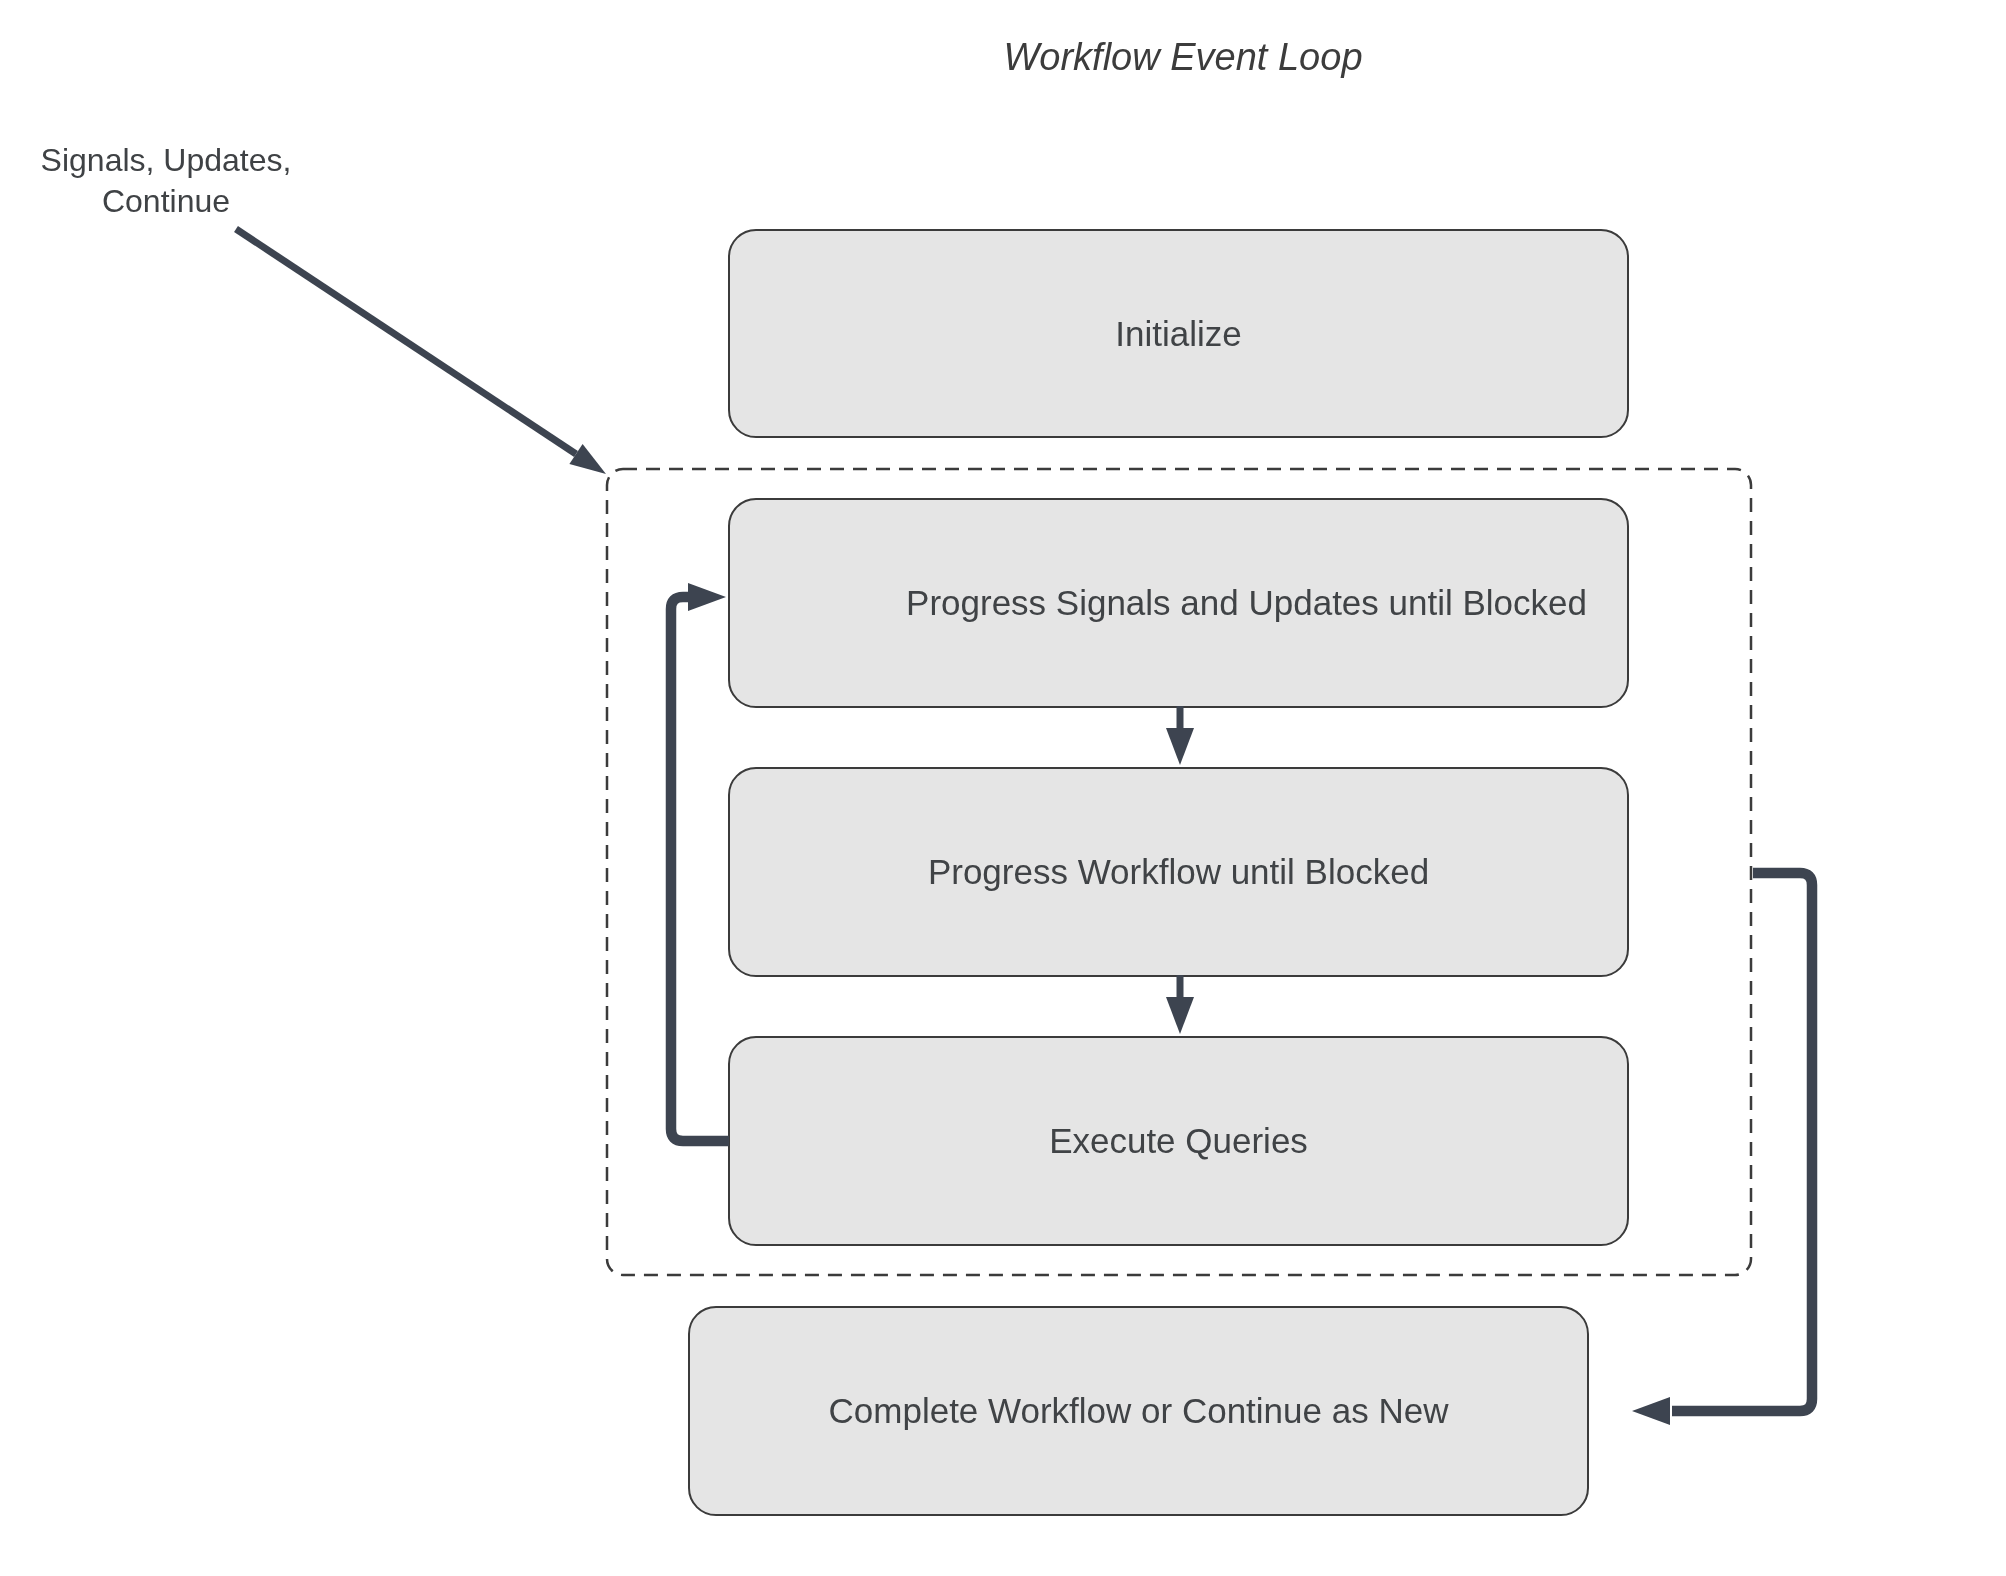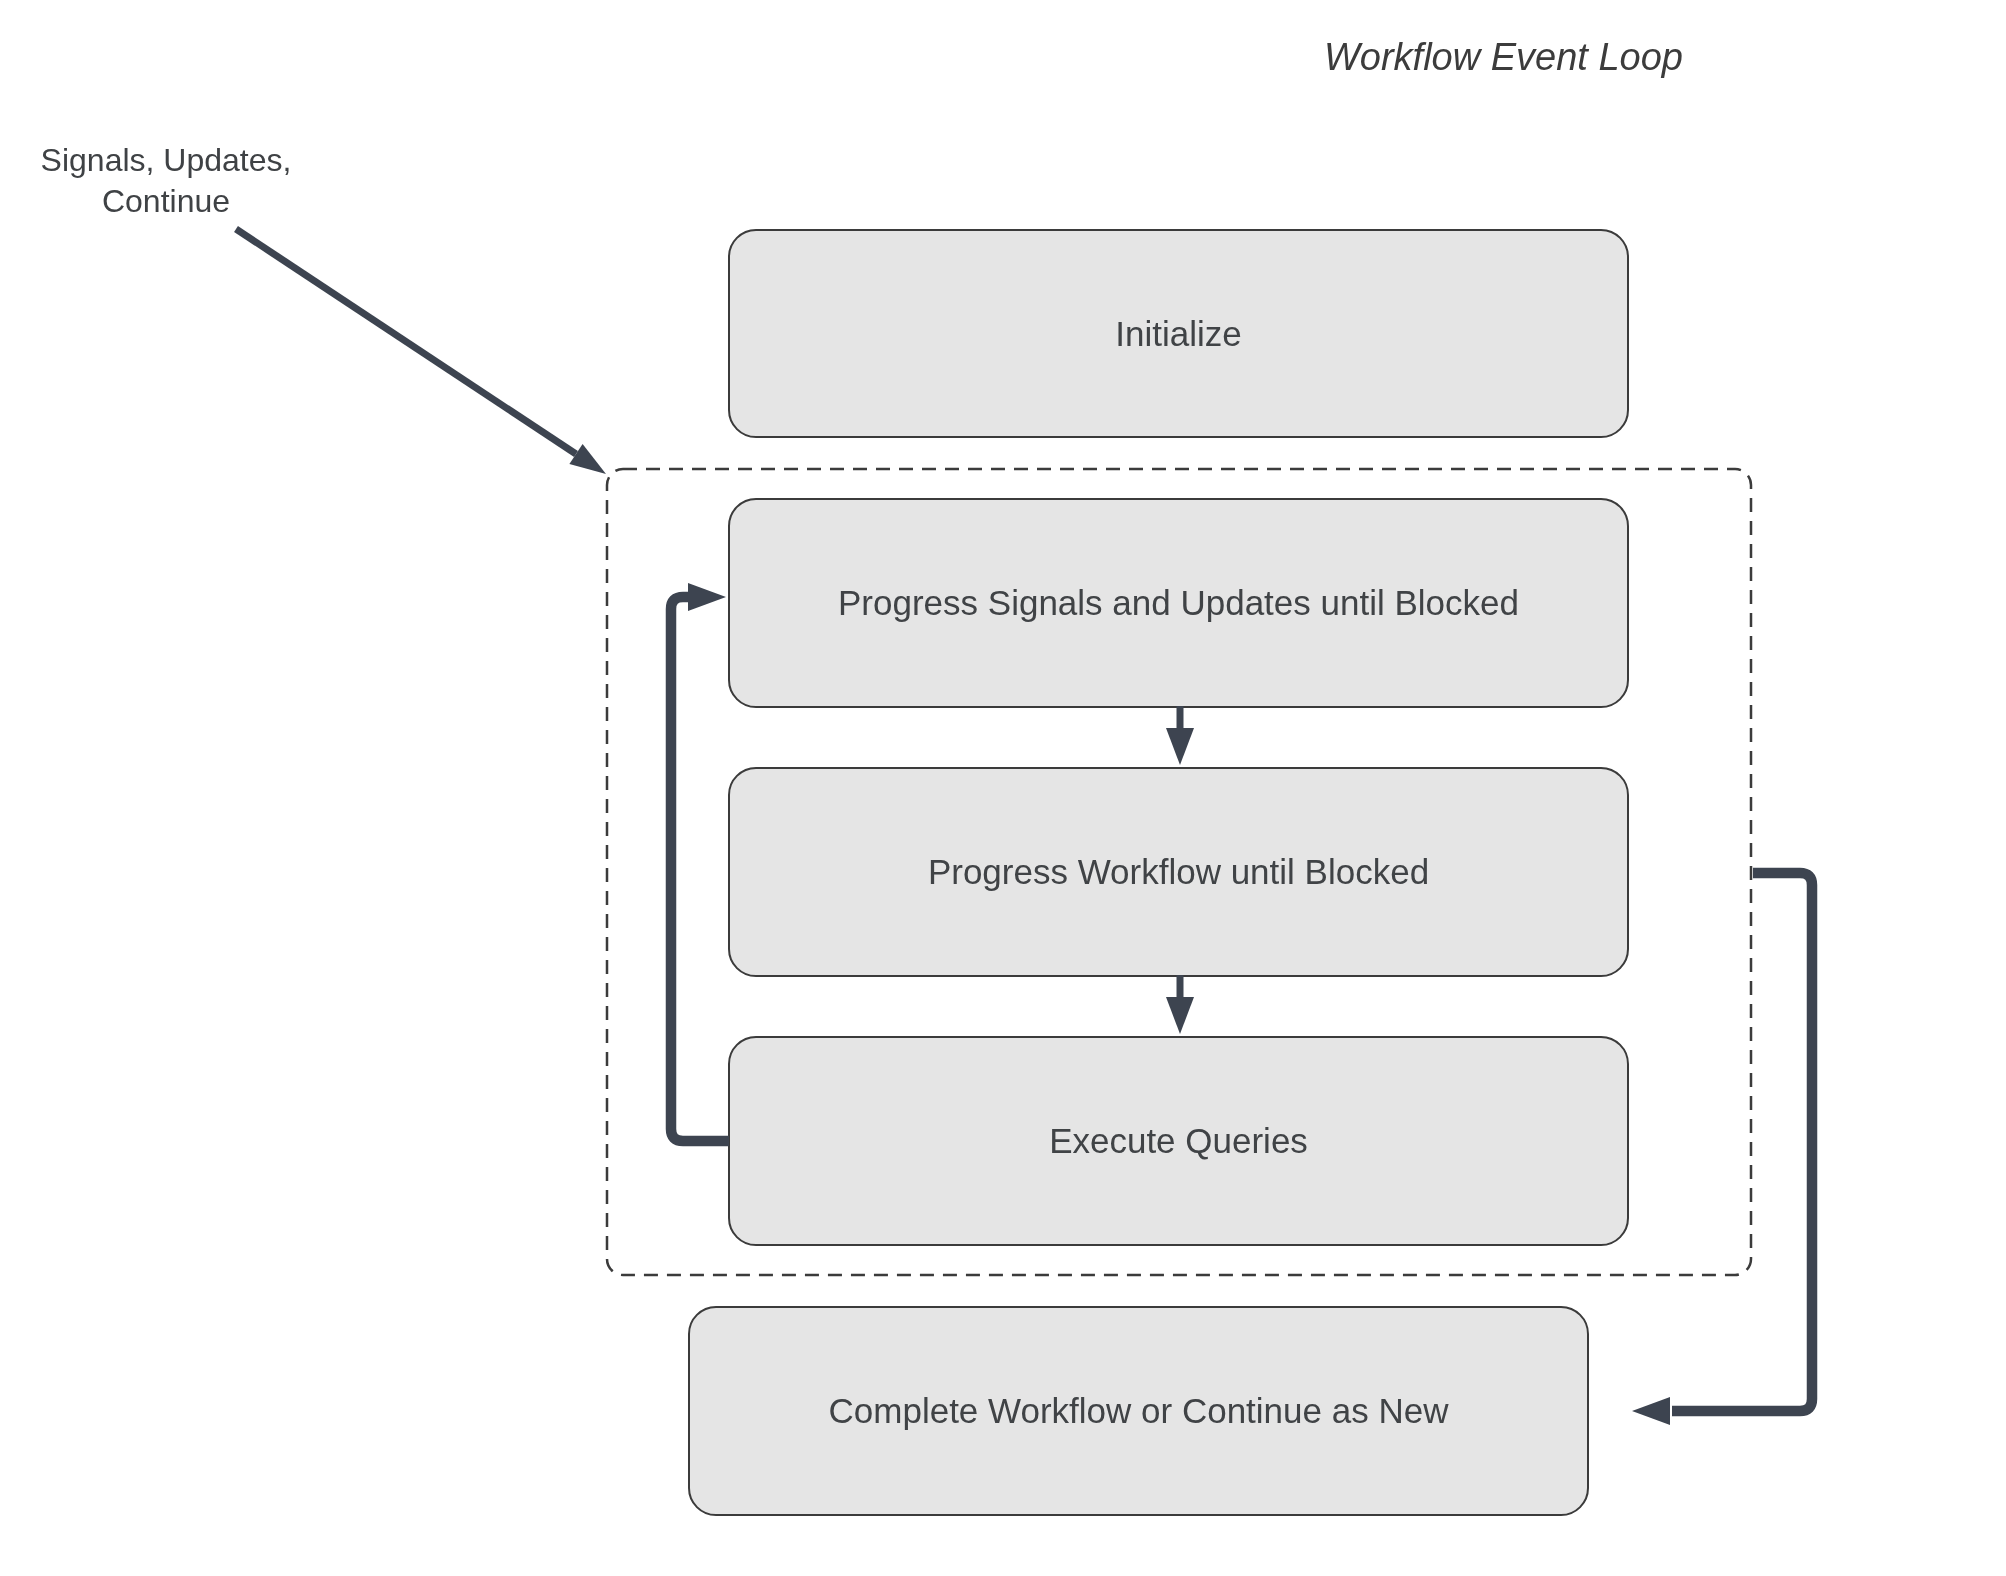--- a/index.html
+++ b/index.html
@@ -7,21 +7,21 @@
     position: relative;
     width: 2006px;
     height: 1576px;
     background: #ffffff;
     font-family: "Liberation Sans", sans-serif;
     overflow: hidden;
   }
   .title {
     position: absolute;
     left: 683px; top: 36px; width: 1000px;
-    text-align: right;
+    text-align: center;
     font-size: 38px;
     font-style: italic;
     color: #3c3c3c;
   }
   .ext-label {
     position: absolute;
     left: 6px; top: 140px; width: 320px;
     text-align: center;
     font-size: 32px;
     line-height: 41px;
@@ -40,21 +40,21 @@
     text-align: center;
     font-size: 35px;
     color: #404346;
     padding: 0 40px;
   }
   #node-initialize { left: 728px; top: 229px; height: 209px; }
   #event-loop-group {
     position: absolute;
     left: 606px; top: 468px; width: 1146px; height: 808px;
   }
-  #node-progress-signals { left: 122px; top: 30px; }
+  #node-progress-signals { left: 122px; top: 30px; justify-content: flex-end; }
   #node-progress-workflow { left: 122px; top: 299px; }
   #node-execute-queries { left: 122px; top: 568px; align-items: center; }
   #node-complete { left: 688px; top: 1306px; }
   #arrow-layer {
     position: absolute;
     left: 0; top: 0; width: 2006px; height: 1576px;
     pointer-events: none;
   }
 </style>
 </head>

